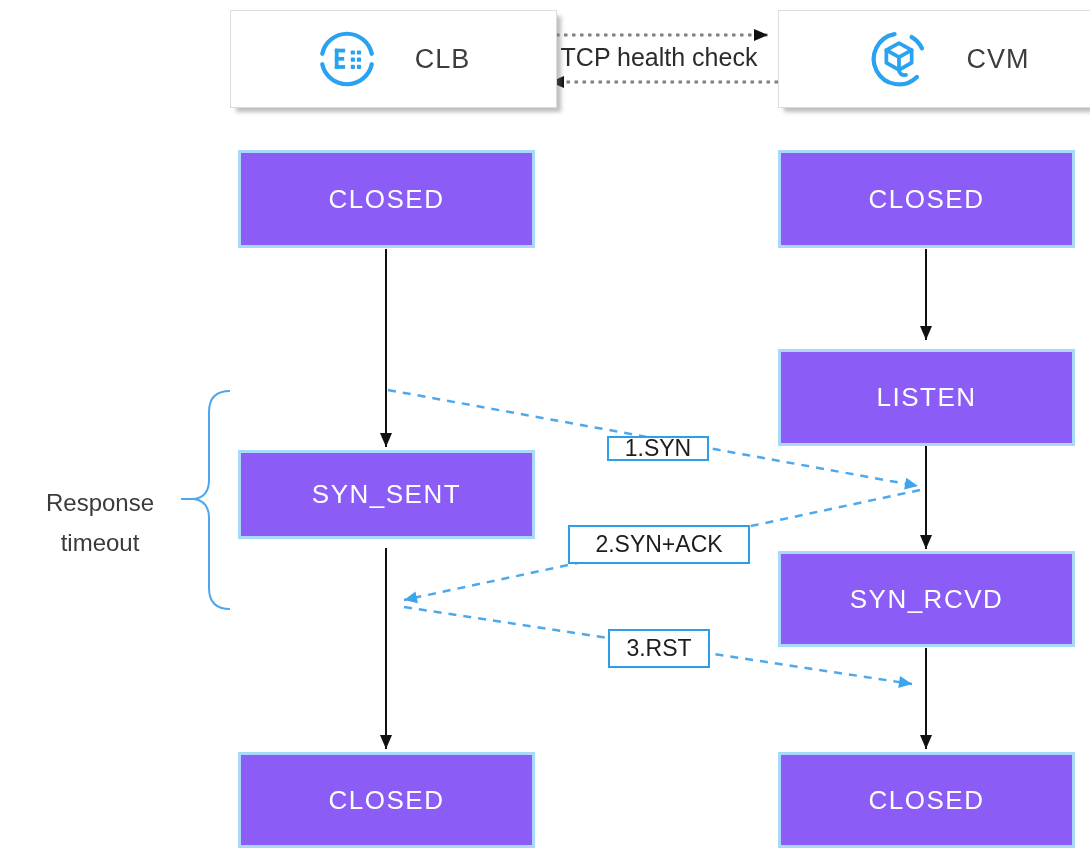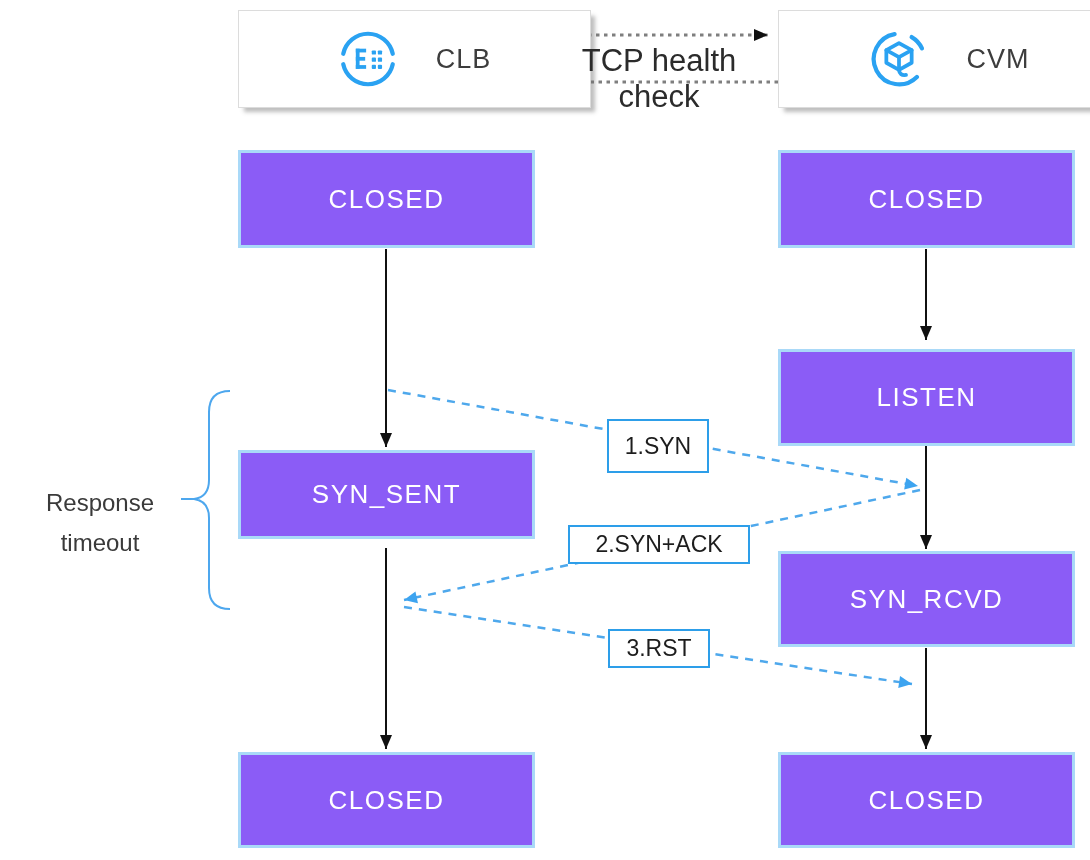--- a/index.html
+++ b/index.html
@@ -7,21 +7,21 @@
     position:relative; width:1090px; height:860px; background:#ffffff;
     font-family:"Liberation Sans","DejaVu Sans",sans-serif; overflow:hidden;
   }
   
   .card {
     position:absolute; top:10px; height:98px; background:#ffffff;
     border:1px solid #dcdcdc; box-shadow:5px 5px 4px -1px rgba(110,110,110,0.45);
     display:flex; align-items:center; justify-content:center; gap:38px;
     box-sizing:border-box; z-index:2;
   }
-  #card-clb { left:238px; width:353px; }
+  #card-clb { left:230px; width:327px; }
   #card-cvm { left:778px; width:342px;justify-content:center; }
   .card-label { font-size:27px; color:#3d3d3d; letter-spacing:1px; }
   
   .state-box {
     position:absolute; background:#8b5cf6; border:3px solid #a9d9f8;
     display:flex; align-items:center; justify-content:center;
     color:#ffffff; font-size:26px; letter-spacing:1.5px;
     box-sizing:border-box; z-index:2;
   }
   .col-left  { left:238px; width:297px; }
@@ -32,27 +32,27 @@
   #clb-syn-sent     { top:450px; height:89px; }
   #cvm-syn-rcvd     { top:551px; height:96px; }
   #clb-closed-end   { top:752px; height:96px; }
   #cvm-closed-end   { top:752px; height:96px; }
   
   .msg-label {
     position:absolute; background:#ffffff; border:2px solid #2d9ee9;
     display:flex; align-items:center; justify-content:center;
     font-size:23px; color:#1d1d1d; box-sizing:border-box; z-index:3;
   }
-  #msg-syn    { left:607px; top:419px; width:102px; height:54px; }
+  #msg-syn    { left:607px; top:436px; width:102px; height:25px; }
   #msg-synack { left:568px; top:525px; width:182px; height:39px; }
   #msg-rst    { left:608px; top:629px; width:102px; height:39px; }
   
   #tcp-label {
     position:absolute; left:538px; top:43px; width:242px; text-align:center;
-    font-size:31px; color:#2b2b2b; z-index:2;
+    font-size:25px; color:#2b2b2b; z-index:2;
   }
   
   #timeout-note {
     position:absolute; left:15px; top:459px; width:170px; text-align:center;
     font-size:24px; line-height:40px; color:#3a3a3a; z-index:2;margin-top:24px;
   }
   #overlay { position:absolute; left:0; top:0; z-index:1; }
 </style>
 </head>
 <body>

